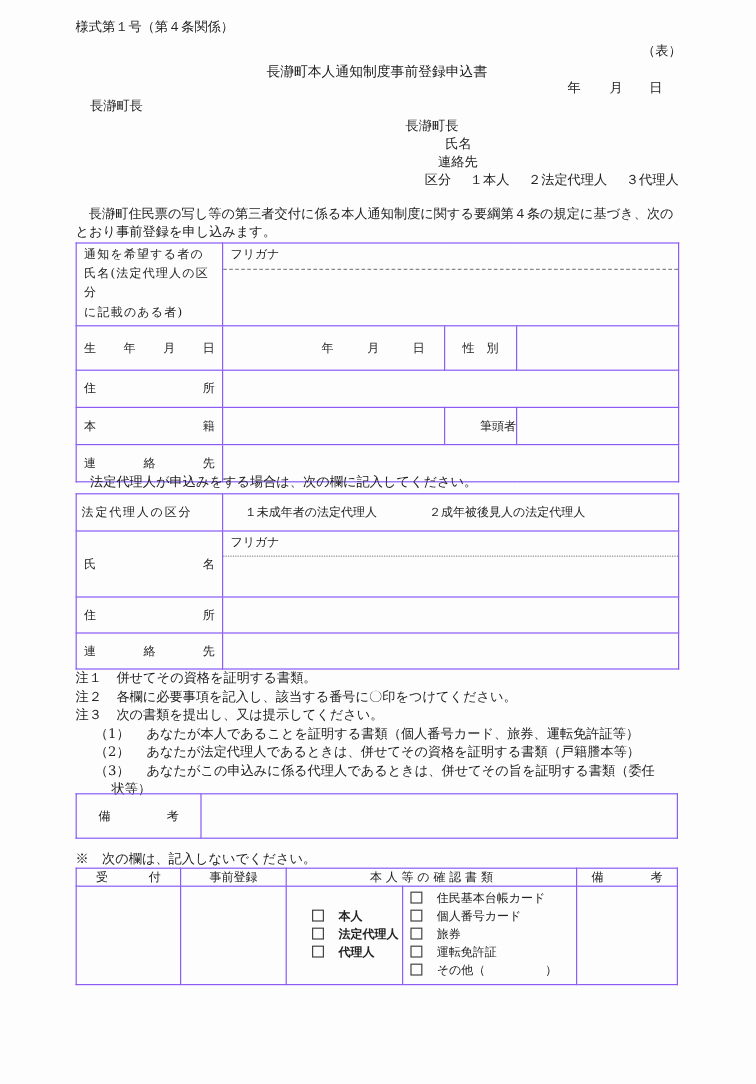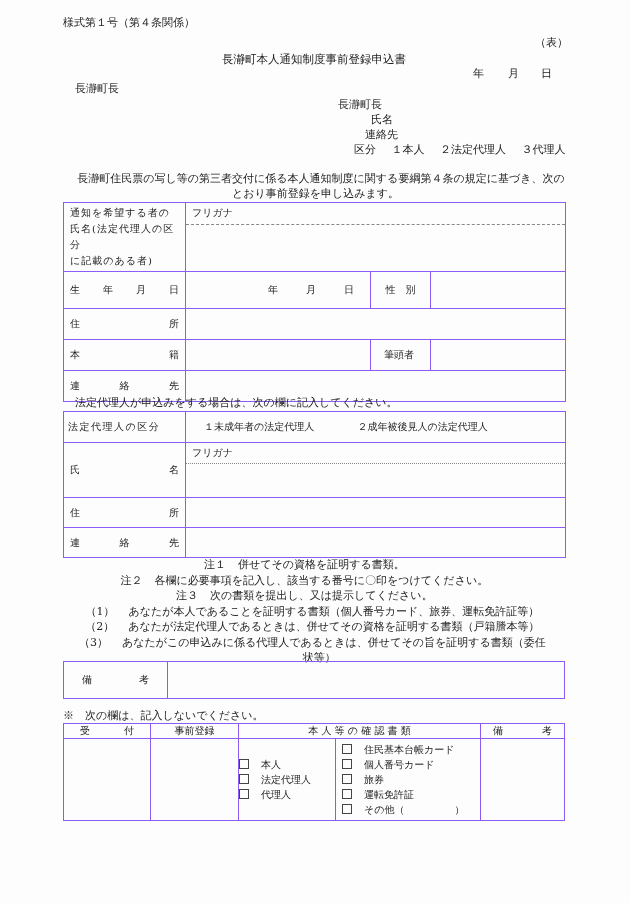--- a/index.html
+++ b/index.html
@@ -1,18 +1,18 @@
 <!DOCTYPE html>
 <html><head>
 <meta charset="utf-8">
 <style>
   html, body { margin:0; padding:0; background:#fdfdfd; }
   body { width:630px; height:903px; position:relative; overflow:hidden;
          font-family:"DejaVu Serif","Liberation Serif",serif; color:#222; font-size:11px; }
-  .abs { position:absolute; white-space:nowrap; line-height:14px;text-align:center; }
+  .abs { position:absolute; white-space:nowrap; line-height:14px; }
   table { border-collapse:collapse; position:absolute; table-layout:fixed; }
   td { border:1px solid #8b5cf6; padding:0; vertical-align:middle; font-size:10px; }
   .spread { display:flex; justify-content:space-between; padding:0 6px; }
   .dash { border-top:1px dashed #888; }
   .cb { display:inline-block; width:8px; height:8px; border:1px solid #444; margin-right:12px; vertical-align:-1px; }
   .chk-line { line-height:15px; white-space:nowrap; }
   .hdr td { height:14px; text-align:center; }
 </style>
 </head>
 <body>
@@ -84,21 +84,21 @@
     <td colspan="3"></td>
   </tr>
   <tr>
     <td style="height:30px;">
           <div class="spread">
             <span>本</span>
             <span>籍</span>
           </div>
         </td>
     <td></td>
-    <td style="text-align:left;padding-left:13px;">筆頭者</td>
+    <td style="text-align:right;padding-left:13px;">筆頭者</td>
     <td></td>
   </tr>
   <tr>
     <td style="height:30px;">
           <div class="spread">
             <span>連</span>
             <span>絡</span>
             <span>先</span>
           </div>
         </td>
@@ -205,21 +205,21 @@
     <td>
           <div class="spread" style="padding:0 12px;">
             <span>備</span>
             <span>考</span>
           </div>
         </td>
   </tr>
   <tr>
     <td style="height:81px;"></td>
     <td></td>
-    <td style="padding-left:0;">
+    <td style="padding-left:21px;font-weight:bold;">
       <div class="chk-line"><span class="cb"></span><span>本人</span></div>
       <div class="chk-line"><span class="cb"></span><span>法定代理人</span></div>
       <div class="chk-line"><span class="cb"></span><span>代理人</span></div>
     </td>
     <td style="padding-left:6px;">
       <div class="chk-line"><span class="cb"></span><span>住民基本台帳カード</span></div>
       <div class="chk-line"><span class="cb"></span><span>個人番号カード</span></div>
       <div class="chk-line"><span class="cb"></span><span>旅券</span></div>
       <div class="chk-line"><span class="cb"></span><span>運転免許証</span></div>
       <div class="chk-line"><span class="cb"></span><span>その他（　　　　　）</span></div>

